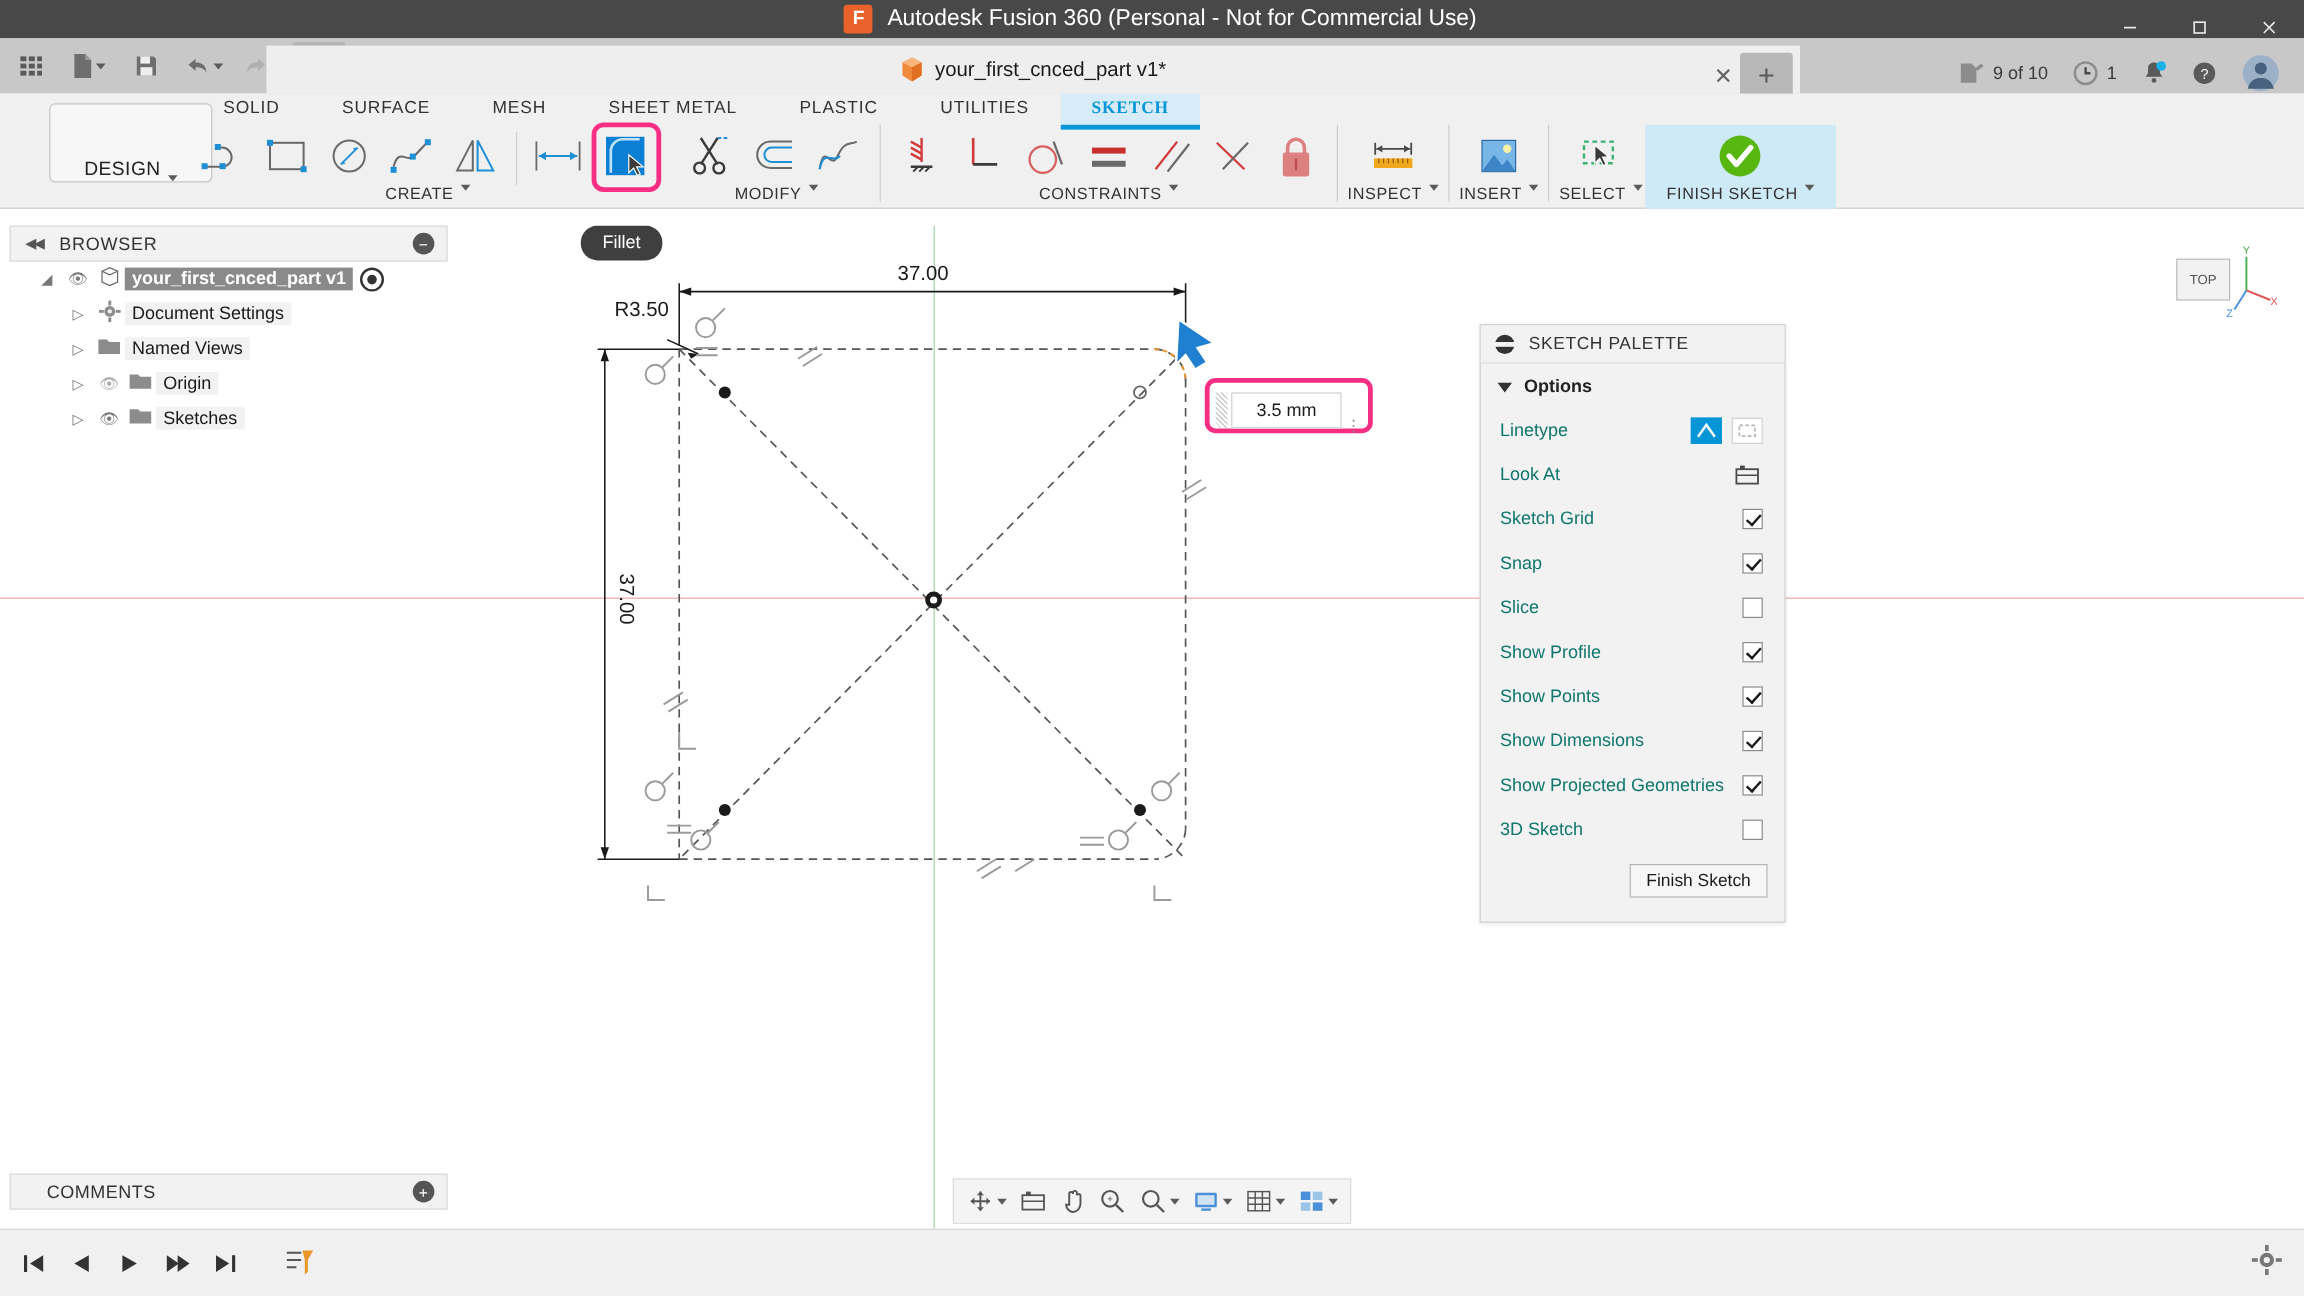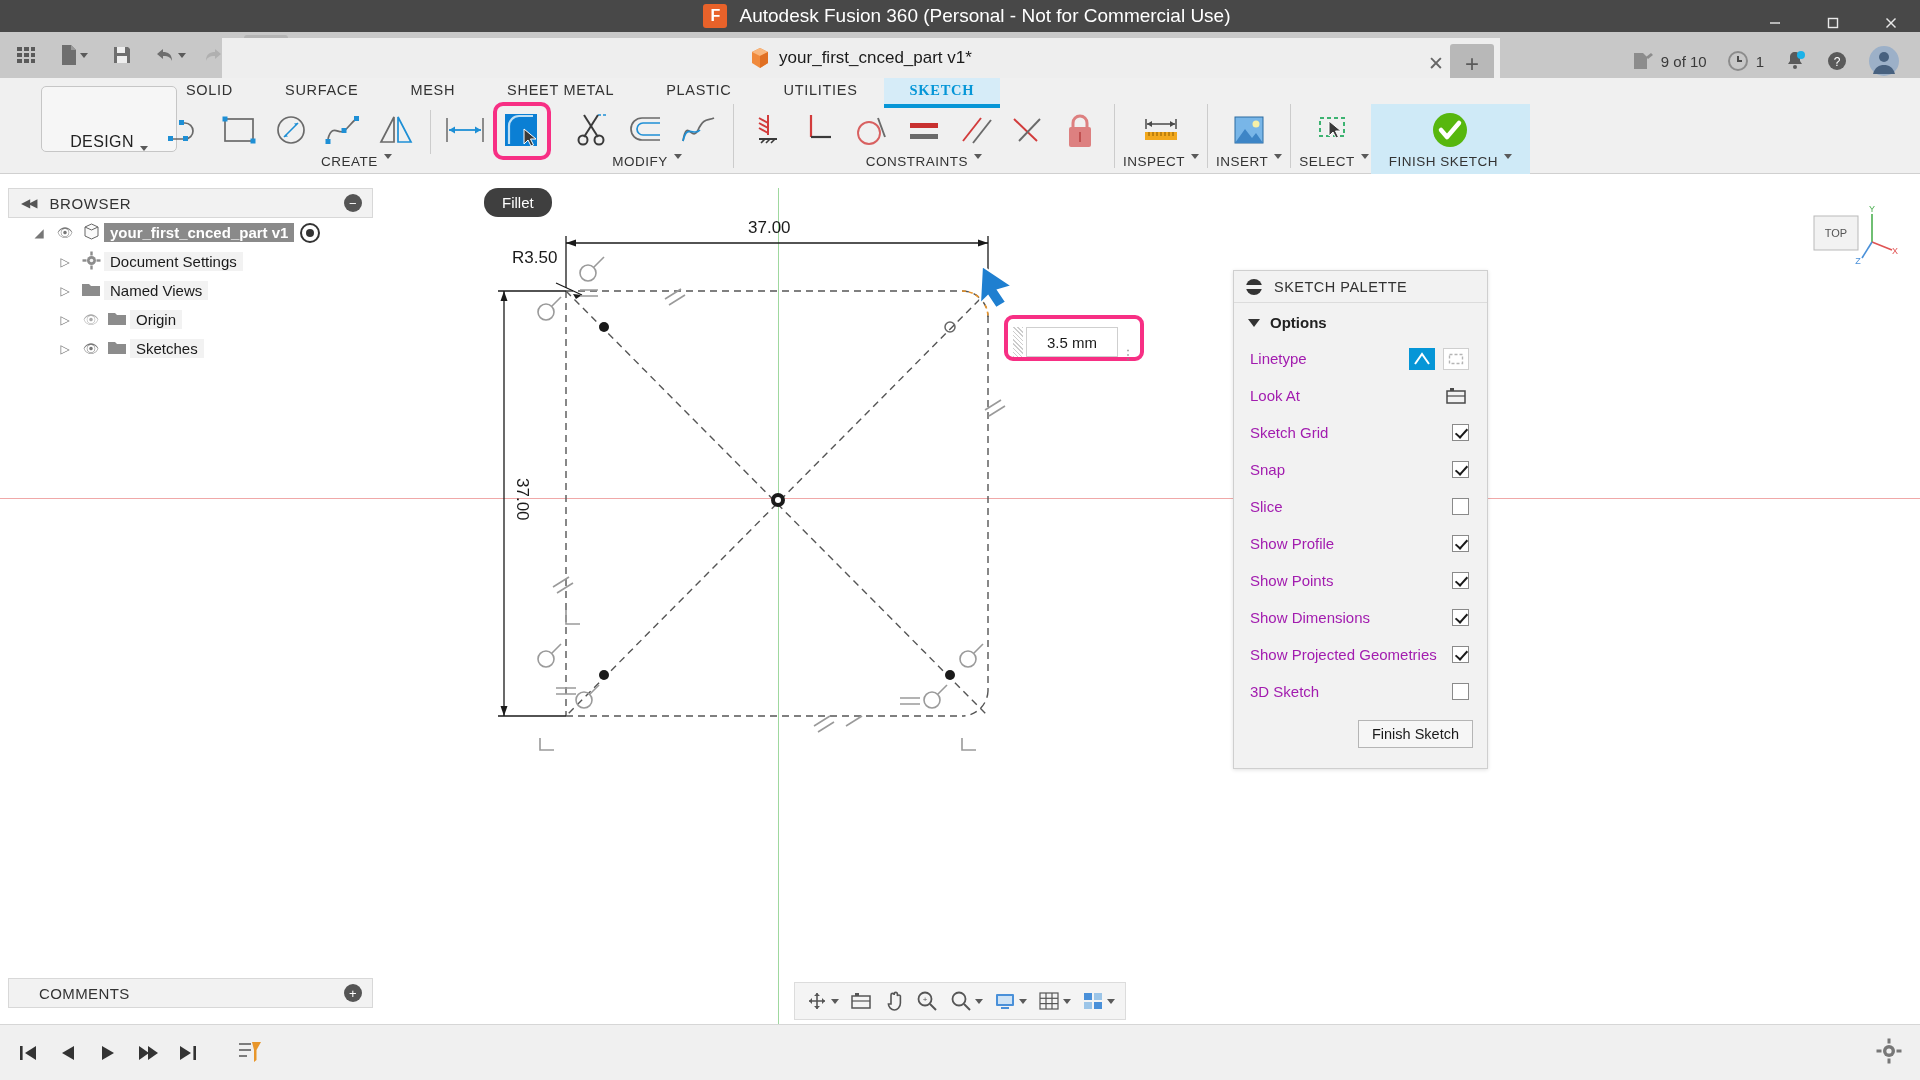--- a/index.html
+++ b/index.html
@@ -141,21 +141,21 @@
                   padding-left: 12px; background: #f2f2f2; border-bottom: 1px solid #dcdcdc;
                   font-size: 14.5px; color: #333; letter-spacing: .5px; }
   #pal-pin { width: 16px; height: 16px; border-radius: 50%; background: #333; position: relative; }
   #pal-pin::after { content:""; position:absolute; left:-2px; right:-2px; top:6px; height:4px; background:#f2f2f2; }
   #palette-body { padding: 2px 0 8px 0; }
   #opt-head { display: flex; align-items: center; gap: 10px; padding: 9px 0 9px 14px;
               font-size: 15px; color: #222; font-weight: bold; }
   .tri { width: 0; height: 0; border-left: 6px solid transparent;
          border-right: 6px solid transparent; border-top: 8px solid #333; }
   .opt-row { display: flex; align-items: center; height: 37px; padding: 0 18px 0 16px;
-             font-size: 15px; color: #a21caf; }
+             font-size: 15px; color: #0f766e; }
   .opt-label { flex: 1; }
   .chk { width: 17px; height: 17px; border: 1px solid #8a8a8a; background: #fff;
          position: relative; }
   .chk.on::after {
     content: ""; position: absolute; left: 5px; top: 1px; width: 5px; height: 10px;
     border: solid #1a1a1a; border-width: 0 2px 2px 0; transform: rotate(42deg);
   }
   .opt-icons { display: flex; gap: 8px; }
   .sq-icon { width: 26px; height: 22px; border: 1px solid #cfcfcf; background: #fff;
              display: flex; align-items: center; justify-content: center; }

